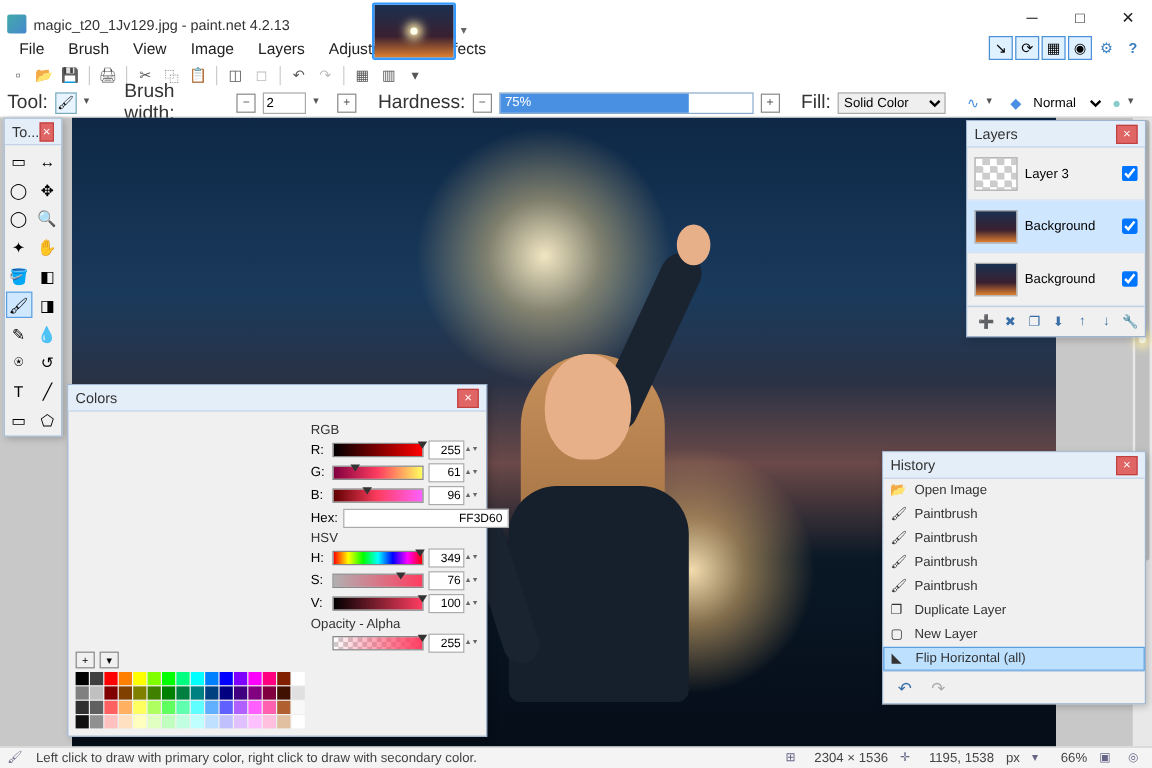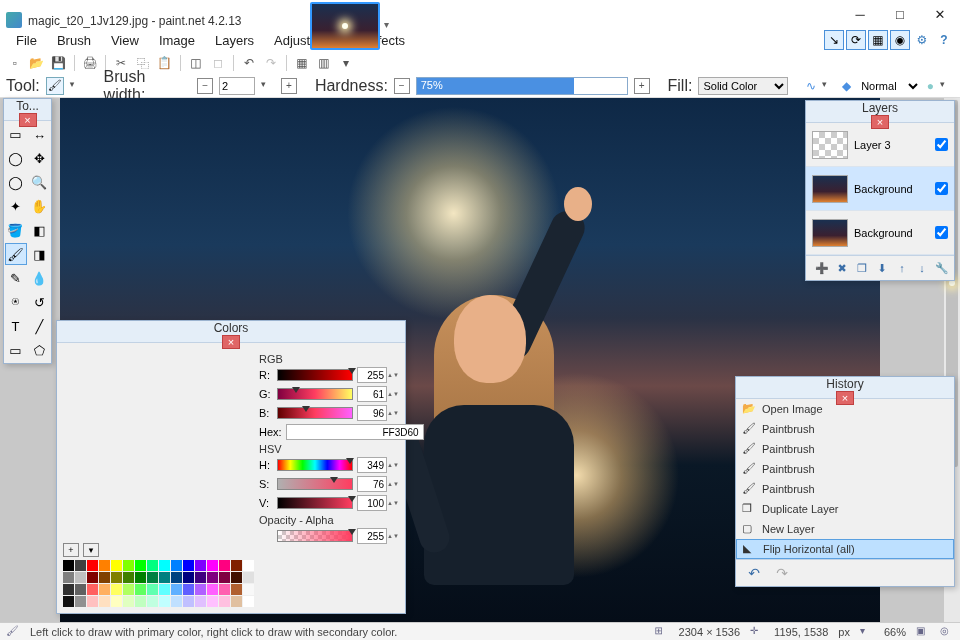--- a/index.html
+++ b/index.html
@@ -61,21 +61,21 @@
 .vscroll { position:absolute; right:0; top:0; width:16px; height:100%; background:#e8e8e8;}
 .vscroll .thumb { position:absolute; left:2px; top:2px; width:12px; height:70%; background:#c0c0c0; border:none;}
 
 
 .statusbar { position:absolute; left:0; bottom:0; height:18px; width:100%; background:#f4f4f4; border-top:1px solid #ccc; display:flex; align-items:center; font-size:11px; color:#444; padding:0 6px; gap:10px;}
 .statusbar .spacer { flex:1;}
 .statusbar .sic { width:14px; height:14px; font-size:10px; color:#668;}
 
 
 .panel { position:absolute; background:#f0f0f0; border:1px solid #9cb4d0; box-shadow:2px 2px 6px rgba(0,0,0,.2); z-index:50;}
-.panel .ph { height:22px; background:#e4eef8; display:flex; align-items:center; padding:0 6px; font-size:12px; color:#333; border-bottom:1px solid #c2d2e4;flex-direction:column;}
+.panel .ph { height:22px; background:#e4eef8; display:flex; align-items:center; padding:0 6px; font-size:12px; color:#333; border-bottom:1px solid #c2d2e4;}
 .panel .ph .pspace { flex:1;}
 .panel .ph .pclose { width:18px; height:16px; background:#e06666; color:#fff; display:flex; align-items:center; justify-content:center; font-size:11px; border:1px solid #c04040;}
 
 
 #tools-panel { left:3px; top:98px; width:49px;}
 #tools-panel .tgrid { display:grid; grid-template-columns:repeat(2,22px); gap:2px; padding:2px; justify-content:center;}
 #tools-panel .tool { width:22px; height:22px; display:flex; align-items:center; justify-content:center; font-size:13px; border:1px solid transparent;}
 #tools-panel .tool.sel { background:#cfe8ff; border:1px solid #5aa0e0;}
 
 

